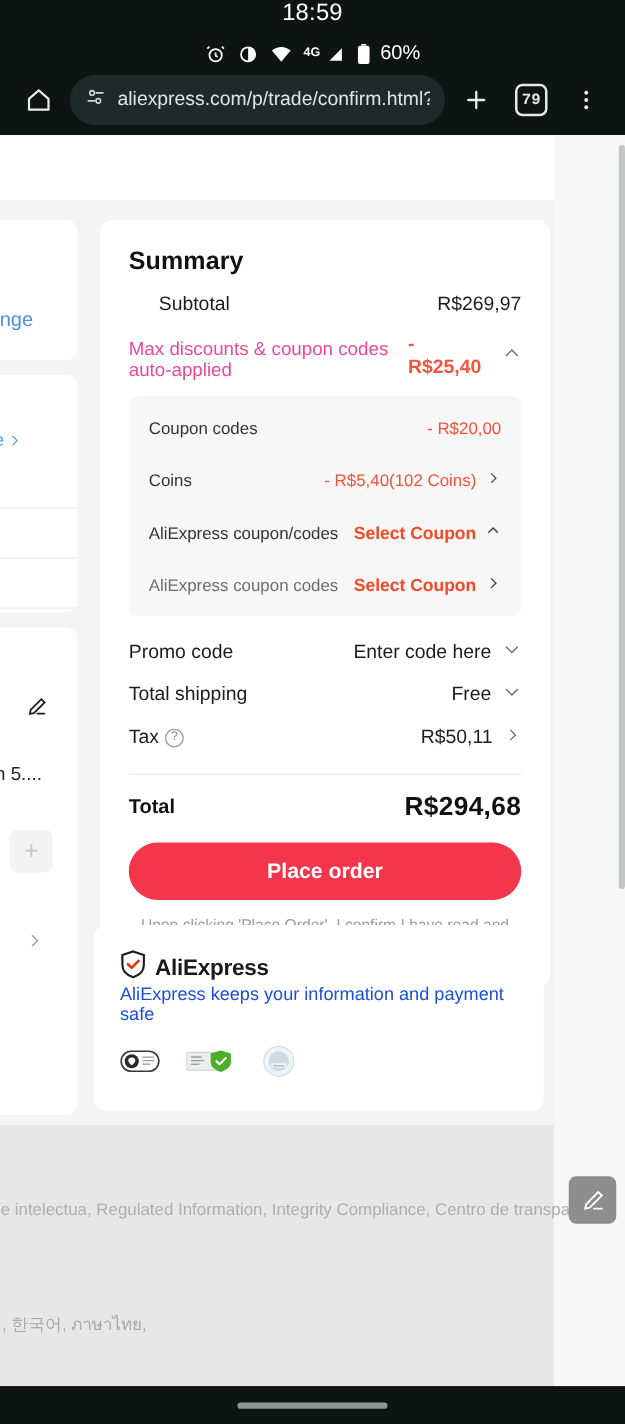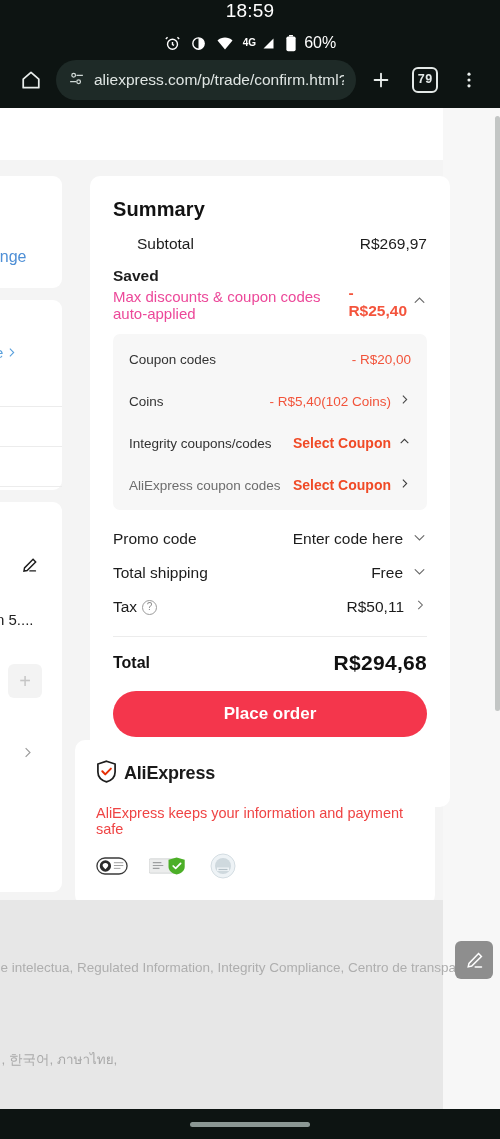--- a/index.html
+++ b/index.html
@@ -86,34 +86,34 @@
   .l-trunc { position: absolute; left: -4px; top: 503px; color: #222; font-size: 15px; white-space: nowrap; }
   .l-plus {
     position: absolute; left: 8px; top: 556px; width: 34px; height: 34px; border-radius: 6px;
     background: #f3f3f3; color: #c5c5c5; font-size: 20px;
     display: flex; align-items: center; justify-content: center;
   }
   .l-chev { position: absolute; left: 20px; top: 637px; color: #9a9a9a; }
 
   
   .summary-card {
-    position: absolute; left: 90px; top: 68px; width: 360px; background: #fff;
+    position: absolute; left: 80px; top: 68px; width: 360px; background: #fff;
     border-radius: 10px; padding: 22px 23px 24px 23px;
   }
   .sum-title { font-size: 20px; font-weight: 700; color: #121212; margin-bottom: 14px; letter-spacing:.1px;}
   .row { display: flex; align-items: center; justify-content: space-between; }
   .row-label { font-size: 15.5px; color: #1c1c1c; margin-left: 24px; }
   .row-value { font-size: 15.5px; color: #1c1c1c; }
   .subtotal-row { margin-bottom: 14px; }
 
   .saved-row { display: flex; align-items: flex-end; justify-content: space-between; }
   .saved-left { display: flex; flex-direction: column; }
   .saved-title { font-size: 15.5px; color: #1c1c1c; font-weight: 600; }
   .saved-sub { font-size: 15px; color: #ec4899; margin-top: 3px; }
-  .saved-right { display: flex; align-items: center; gap: 5px; padding-bottom: 2px; }
+  .saved-right { display: flex; align-items: center; gap: 17px; padding-bottom: 2px; }
   .saved-amount { font-size: 15.5px; color: #f4543c; font-weight: 600; }
 
   .detail-box {
     background: #f7f7f7; border-radius: 7px; margin-top: 12px;
     padding: 4px 16px 4px 16px;
   }
   .detail-row {
     display: flex; align-items: center; justify-content: space-between; height: 42px;
   }
   .detail-label { font-size: 13.5px; color: #333; }
@@ -149,21 +149,21 @@
   }
   .disclaimer a { color: #4a8de0; text-decoration: none; }
 
   
   .trust-card {
     position: absolute; left: 75px; top: 632px; width: 360px; background: #fff;
     border-radius: 10px; padding: 20px 21px 22px 21px;
   }
   .trust-brand { display: flex; align-items: center; gap: 7px; }
   .trust-brand-name { font-size: 18px; font-weight: 700; color: #1a1a1a; letter-spacing: -.2px; }
-  .trust-text { margin-top: 18px; font-size: 14.5px; color: #ef4444; }
+  .trust-text { font-size: 14.5px; color: #1d4ed8; }
   .trust-badges { margin-top: 16px; display: flex; align-items: center; gap: 21px; }
 
   
   .footer-strip {
     position: absolute; left: 0; top: 792px; width: 443px; height: 209px; background: #e7e7e7;
   }
   .footer-line-1 {
     position: absolute; left: -52px; top: 852px; width: 560px;
     font-size: 13.5px; color: #aeaeae; white-space: nowrap;
   }
@@ -299,21 +299,20 @@
     <div class="summary-card">
       <div class="sum-title">Summary</div>
 
       <div class="row subtotal-row">
         <span class="row-label">Subtotal</span>
         <span class="row-value">R$269,97</span>
       </div>
 
       <div class="saved-row">
         <div class="saved-left">
-          <span class="saved-title">Saved</span>
           <span class="saved-sub">Max discounts &amp; coupon codes auto-applied</span>
         </div>
         <div class="saved-right">
           <span class="saved-amount">-R$25,40</span>
           <span>
             <svg width="15" height="15" viewBox="0 0 24 24" fill="none" stroke="#6a6a6a" stroke-width="1.8" stroke-linecap="round">
                 <path d="M5 15l7-7 7 7"></path>
               </svg>
           </span>
         </div>
@@ -329,21 +328,21 @@
           <span class="detail-value">
             <span>- R$5,40(102 Coins)</span>
             <span>
               <svg width="13" height="13" viewBox="0 0 24 24" fill="none" stroke="#4a4a4a" stroke-width="2">
                   <path d="M9 5l7 7-7 7"></path>
                 </svg>
             </span>
           </span>
         </div>
         <div class="detail-row">
-          <span class="detail-label">Integrity coupons/codes</span>
+          <span class="detail-label">AliExpress coupon/codes</span>
           <span class="detail-value bold">
             <span>Select Coupon</span>
             <span>
               <svg width="13" height="13" viewBox="0 0 24 24" fill="none" stroke="#3c3c3c" stroke-width="2">
                   <path d="M5 15l7-7 7 7"></path>
                 </svg>
             </span>
           </span>
         </div>
         <div class="detail-row">

